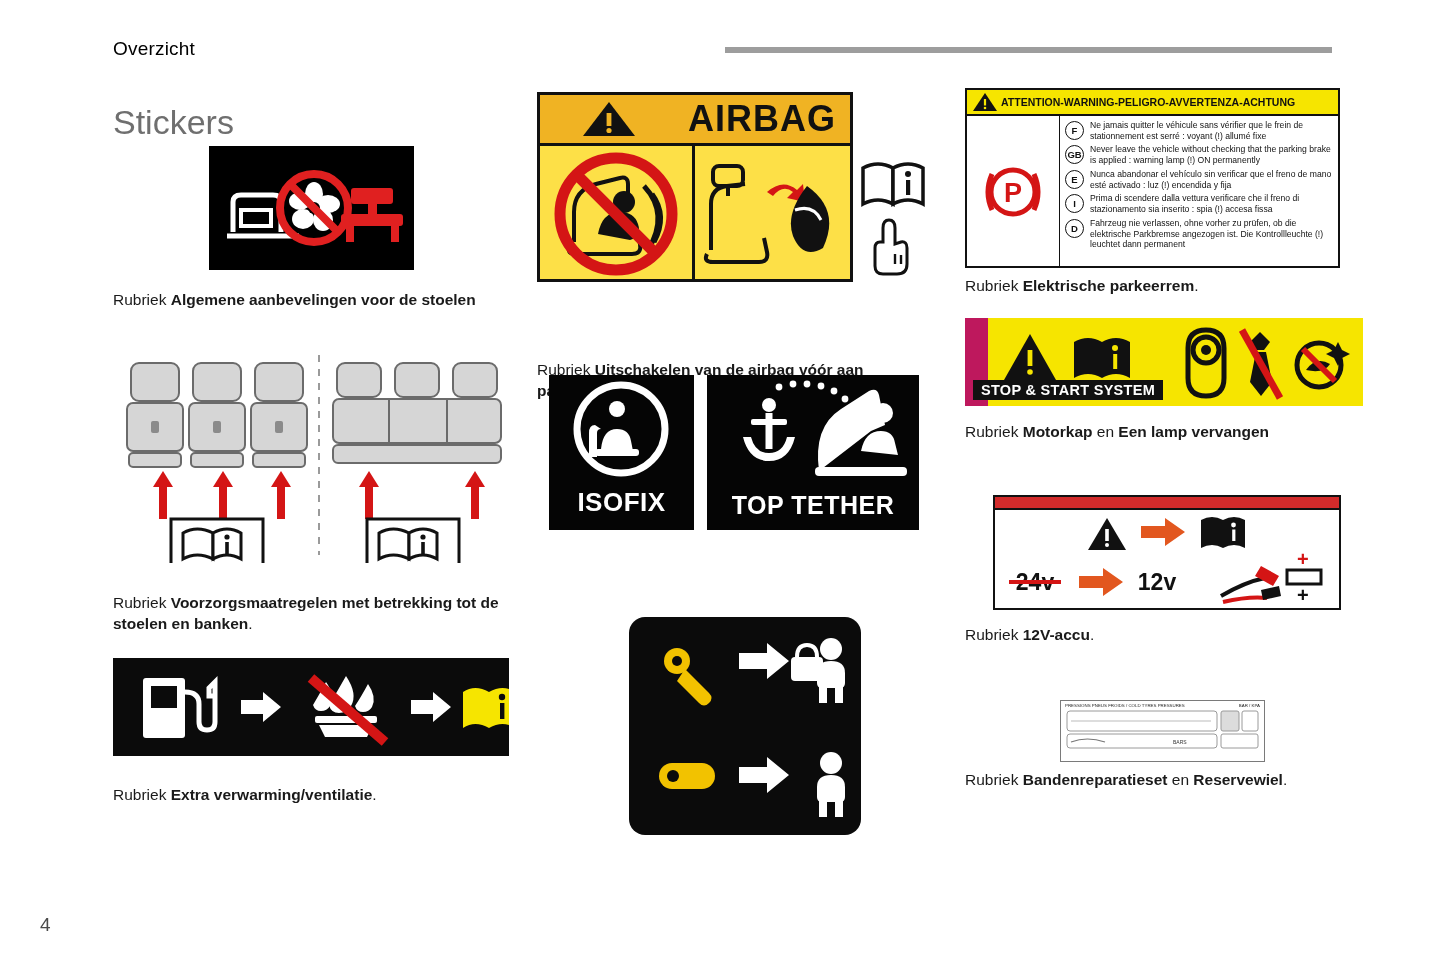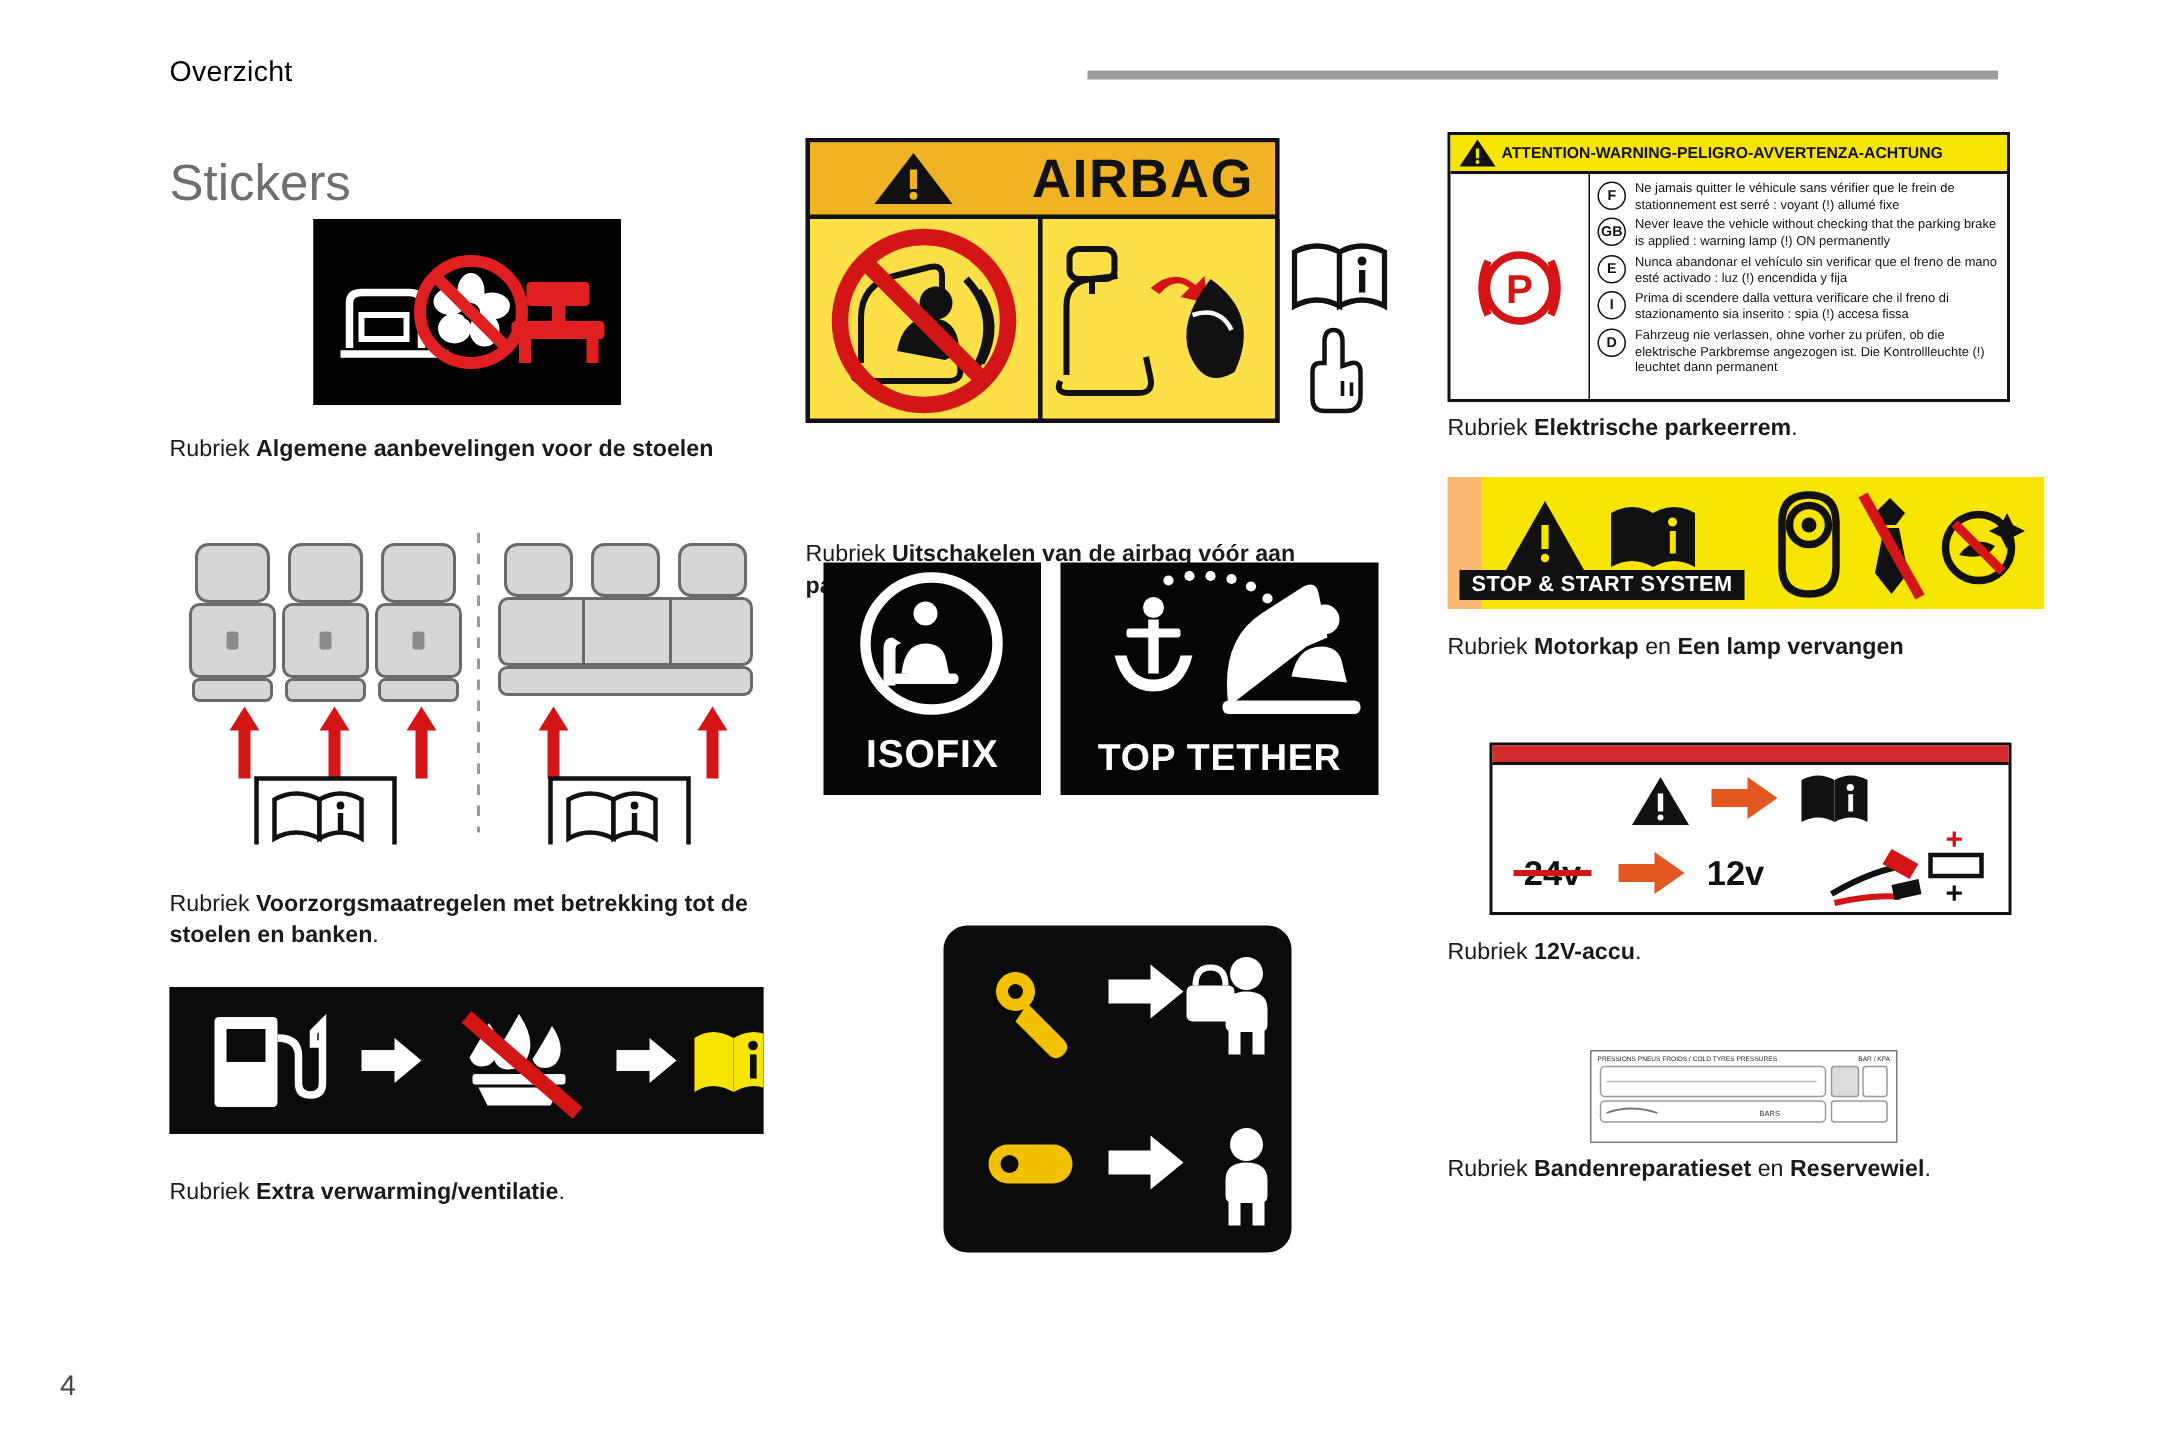--- a/index.html
+++ b/index.html
@@ -172,21 +172,21 @@
     font-size: 9.5px; font-weight: bold;
     display: flex; align-items: center; justify-content: center;
     flex: none; margin-right: 6px; margin-top: 1px;
   }
   .pb-text {
     font-size: 8.6px; line-height: 1.25; color: #111;
   }
   
   #stk-stopstart {
     left: 965px; top: 318px; width: 375px; height: 88px;
-    background: #fdba74;
+    background: #be185d;
     padding-left: 23px;
   }
   .ss-word {
     position: absolute;
     left: 8px; bottom: 6px;
     background: #111; color: #fff;
     font-size: 14.5px; font-weight: bold;
     padding: 2px 8px;
     letter-spacing: 0.3px;
   }

